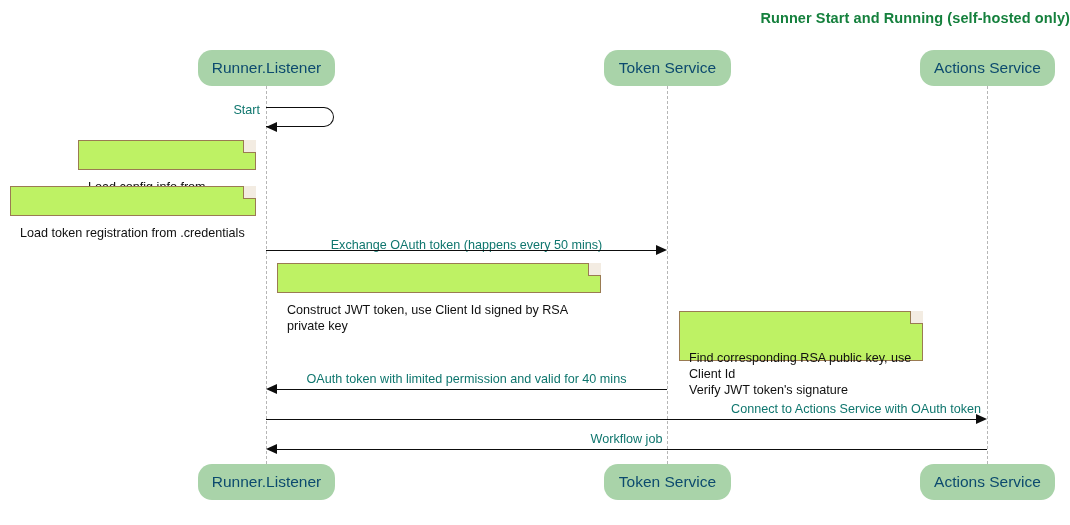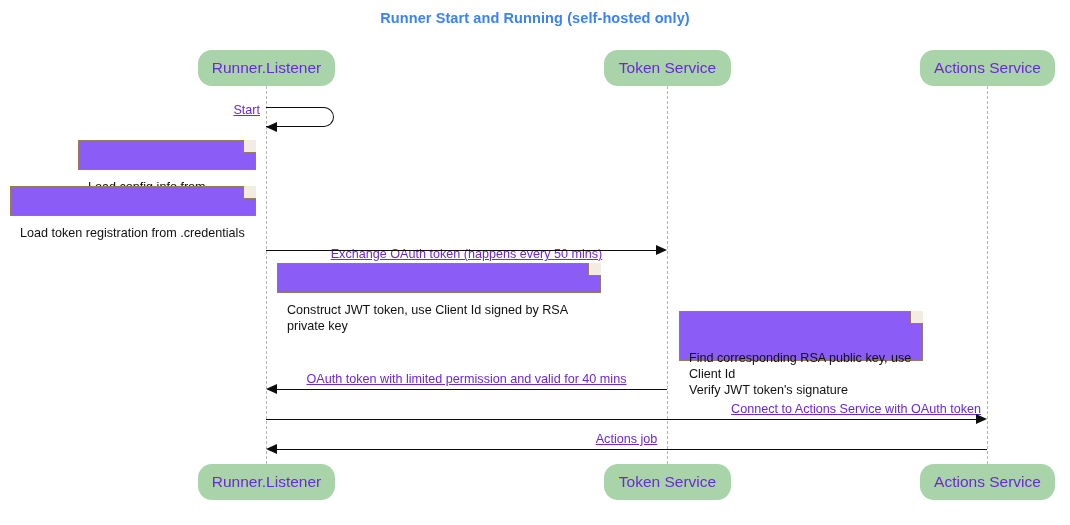--- a/index.html
+++ b/index.html
@@ -16,48 +16,48 @@
     width: 1070px;
     height: 525px;
     overflow: hidden;
     background: #ffffff;
   }
   #title {
     position: absolute;
     left: 0;
     top: 10px;
     width: 1070px;
-    text-align: center;
+    text-align: right;
     font-size: 14.5px;
     font-weight: bold;
-    color: #3b82f6;
+    color: #15803d;
     letter-spacing: 0.1px;
   }
   
   .lifeline {
     position: absolute;
     width: 0;
     border-left: 1.4px dashed #b6b6b6;
   }
   
   .participant {
     position: absolute;
     background: #a9d3a9;
     border-radius: 14px;
     height: 36px;
     line-height: 36px;
     text-align: center;
     font-size: 15.5px;
-    color: #6d28d9;
+    color: #0c4a6e;
     white-space: nowrap;
   }
   
   .note {
     position: absolute;
-    background: #8b5cf6;
+    background: #bef264;
     border: 1px solid #9a7b52;
     box-sizing: border-box;
     font-size: 12.6px;
     color: #101010;
     padding: 6px 9px 6px 9px;
     line-height: 16px;
     white-space: pre-line;
   }
   .note .dogear {
     position: absolute;
@@ -84,24 +84,23 @@
   }
   .arrow-right {
     border-left: 11px solid #0d0d0d;
   }
   .arrow-left {
     border-right: 11px solid #0d0d0d;
   }
   .msg-label {
     position: absolute;
     font-size: 12.6px;
-    color: #6d28d9;
+    color: #0f766e;
     white-space: nowrap;
     text-align: center;
-    text-decoration: underline;
   }
   
   .selfloop {
     position: absolute;
     box-sizing: border-box;
     border: 1.6px solid #0d0d0d;
     border-left: none;
     border-top-right-radius: 11px;
     border-bottom-right-radius: 11px;
   }
@@ -128,21 +127,21 @@
   <div class="note" style="left:78px; top:140px; width:178px; height:30px;">
     <span class="dogear"></span>
     <span>Load config info from .runner</span>
   </div>
 
   <div class="note" style="left:10px; top:186px; width:246px; height:30px;">
     <span class="dogear"></span>
     <span>Load token registration from .credentials</span>
   </div>
 
-  <div class="msg-label" style="left:266px; top:247px; width:401px;">Exchange OAuth token (happens every 50 mins)</div>
+  <div class="msg-label" style="left:266px; top:238px; width:401px;">Exchange OAuth token (happens every 50 mins)</div>
   <div class="msg-line" style="left:266px; top:250px; width:390px;"></div>
   <div class="arrowhead arrow-right" style="left:656px; top:244.5px;"></div>
 
   <div class="note" style="left:277px; top:263px; width:324px; height:30px;">
     <span class="dogear"></span>
     <span>Construct JWT token, use Client Id signed by RSA private key</span>
   </div>
 
   <div class="note" style="left:679px; top:311px; width:244px; height:50px;">
     <span class="dogear"></span>
@@ -151,21 +150,21 @@
   </div>
 
   <div class="msg-label" style="left:266px; top:372px; width:401px;">OAuth token with limited permission and valid for 40 mins</div>
   <div class="msg-line" style="left:277px; top:389px; width:390px;"></div>
   <div class="arrowhead arrow-left" style="left:266px; top:383.5px;"></div>
 
   <div class="msg-label" style="left:260px; top:402px; width:721px;text-align:right;">Connect to Actions Service with OAuth token</div>
   <div class="msg-line" style="left:266px; top:419px; width:710px;"></div>
   <div class="arrowhead arrow-right" style="left:976px; top:413.5px;"></div>
 
-  <div class="msg-label" style="left:266px; top:432px; width:721px;">Actions job</div>
+  <div class="msg-label" style="left:266px; top:432px; width:721px;">Workflow job</div>
   <div class="msg-line" style="left:277px; top:449px; width:710px;"></div>
   <div class="arrowhead arrow-left" style="left:266px; top:443.5px;"></div>
 
   <div class="participant" style="left:198px; top:464px; width:137px;">Runner.Listener</div>
   <div class="participant" style="left:604px; top:464px; width:127px;">Token Service</div>
   <div class="participant" style="left:920px; top:464px; width:135px;">Actions Service</div>
 
 </div>
 
 </body></html>

